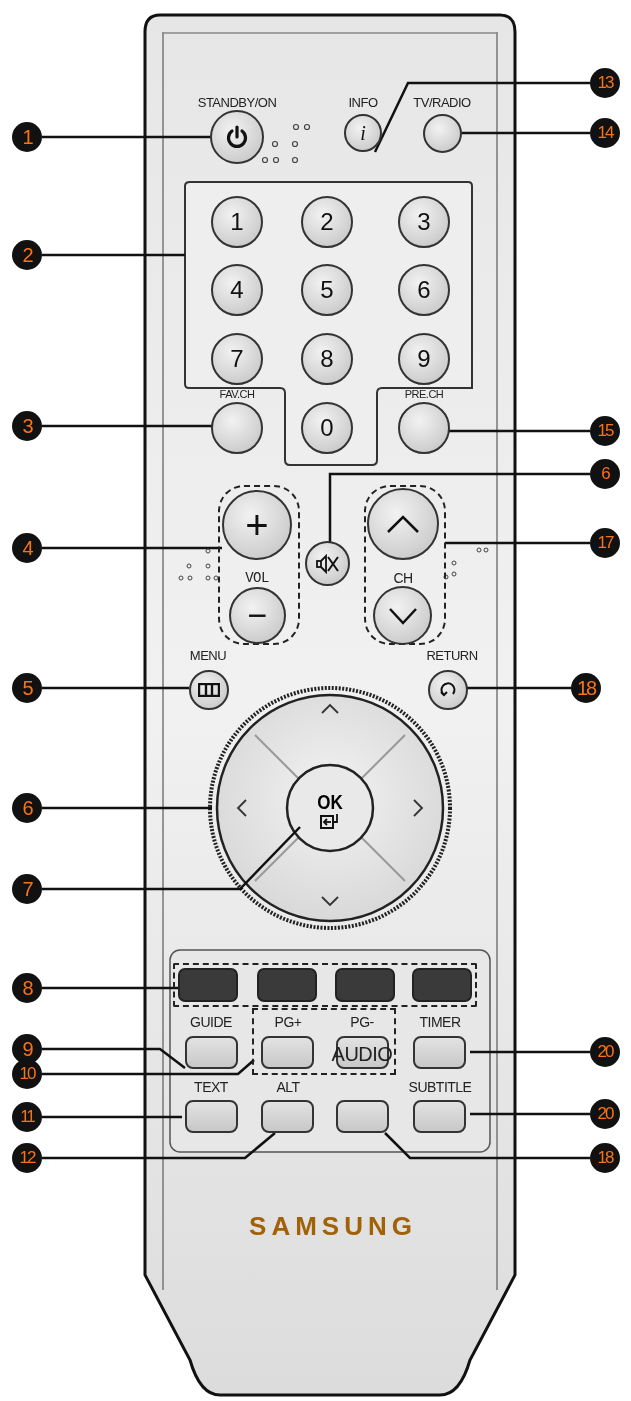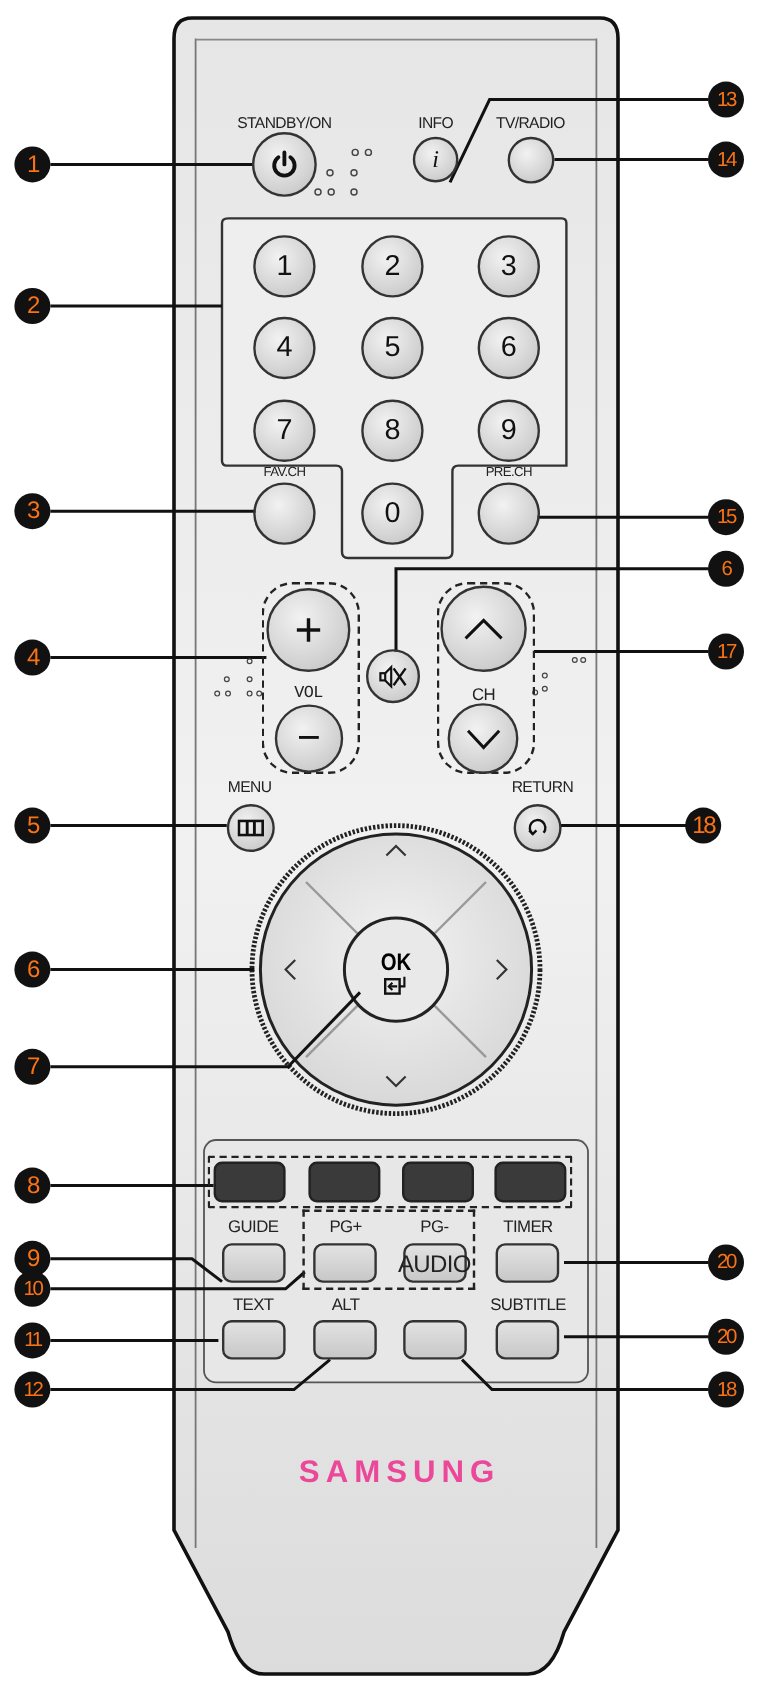--- a/index.html
+++ b/index.html
@@ -6,21 +6,21 @@
   body{width:631px;height:1401px;position:relative;overflow:hidden;font-family:"Liberation Sans",sans-serif;}
   .abs{position:absolute;}
   #body-outline{position:absolute;left:0;top:0;}
   .lbl{position:absolute;font-size:13px;color:#222;transform:translateX(-50%);white-space:nowrap;letter-spacing:-0.5px;transform-origin:center;}
   .btn{position:absolute;border-radius:50%;border:2px solid #333;background:radial-gradient(circle at 40% 35%,#f2f2f2,#cfcfcf 70%,#b9b9b9);box-sizing:border-box;display:flex;align-items:center;justify-content:center;color:#111;}
   .num{font-size:24px;font-weight:normal;}
   .rect-btn{position:absolute;border:2px solid #333;border-radius:8px;background:linear-gradient(#e2e2e2,#c8c8c8);box-sizing:border-box;}
   .color-btn{position:absolute;border:2px solid #222;border-radius:7px;background:#3a3a3a;box-sizing:border-box;}
   .callout{position:absolute;width:30px;height:30px;border-radius:50%;background:#111;color:#f97316;font-weight:normal;font-size:20px;display:flex;align-items:center;justify-content:center;transform:translate(-50%,-50%);letter-spacing:-2px;}
   .dashed{position:absolute;border:2.5px dashed #222;box-sizing:border-box;}
-  .brand{position:absolute;font-weight:bold;font-size:26px;letter-spacing:5px;color:#ec4899;transform:translateX(-50%);}
+  .brand{position:absolute;font-weight:bold;font-size:26px;letter-spacing:5px;color:#a16207;transform:translateX(-50%);}
 </style>
 </head>
 <body>
 
 <svg id="body-outline" width="631" height="1401" viewBox="0 0 631 1401">
   <defs>
     <linearGradient id="bodyGrad" x1="0" y1="0" x2="0" y2="1">
       <stop offset="0" stop-color="#e6e6e6"></stop>
       <stop offset="0.5" stop-color="#f1f1f1"></stop>
       <stop offset="1" stop-color="#dcdcdc"></stop>

